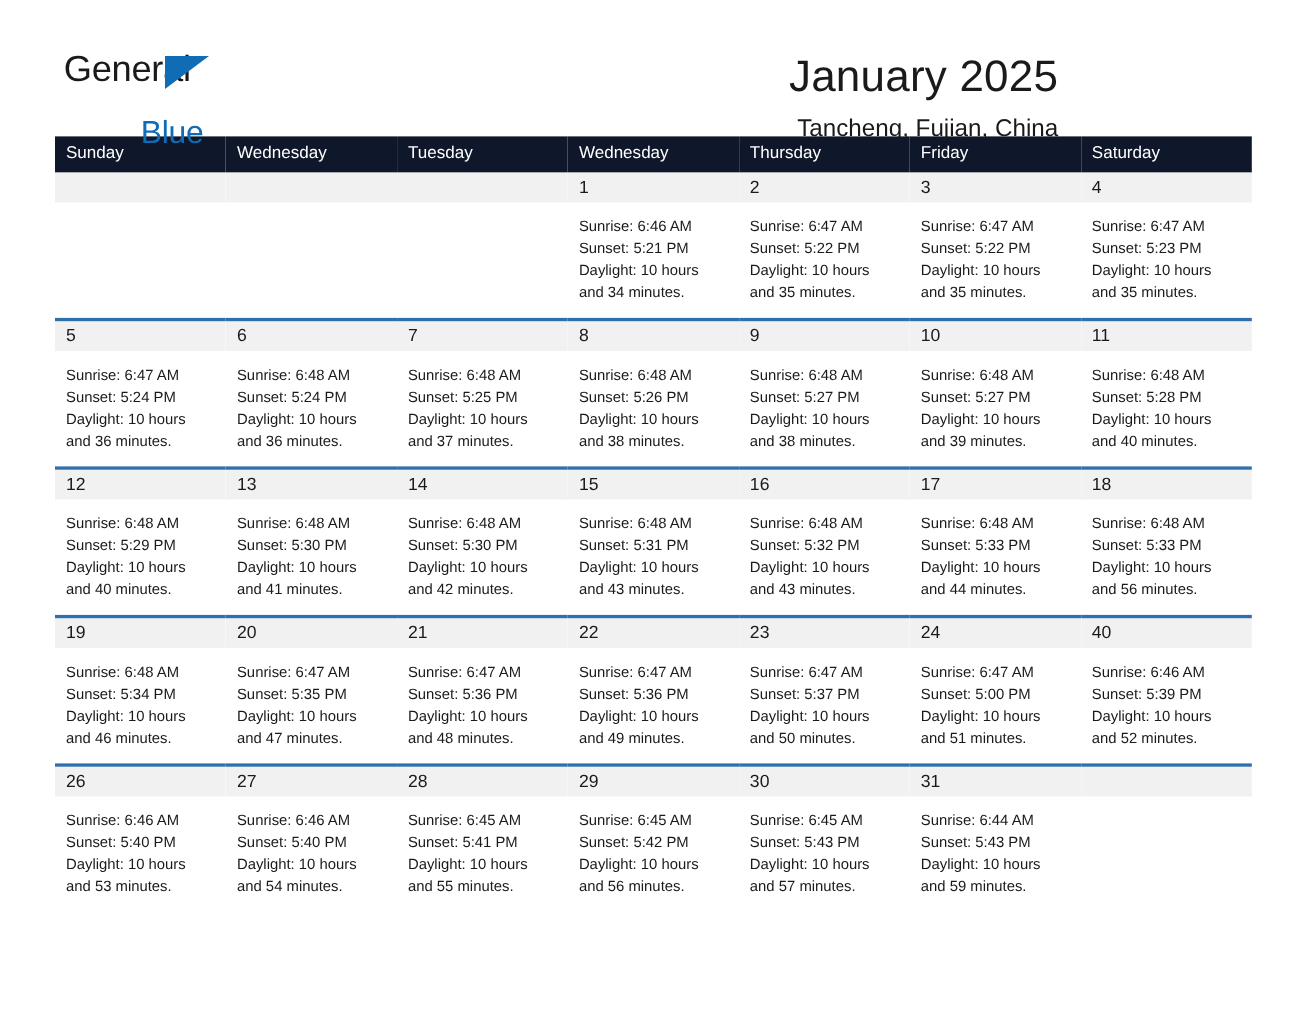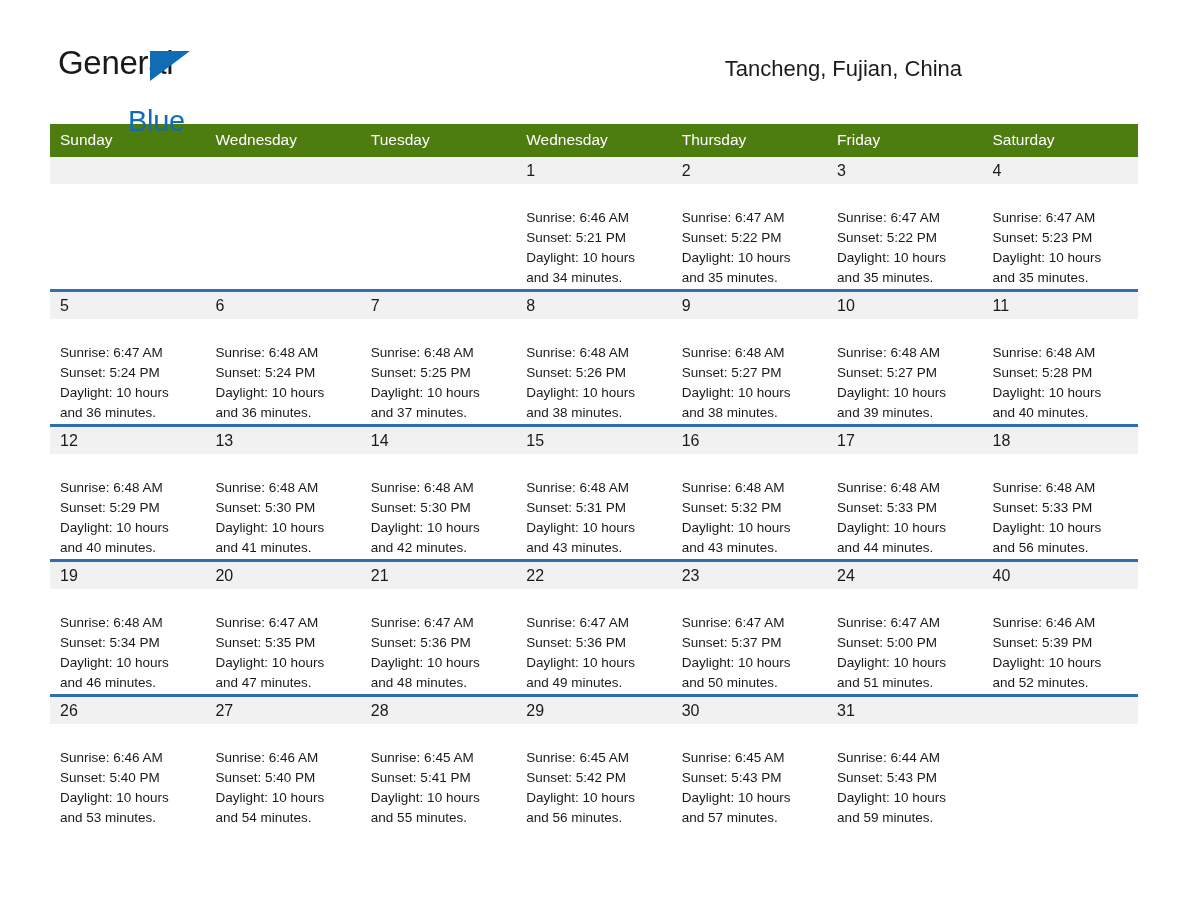--- a/index.html
+++ b/index.html
@@ -86,21 +86,21 @@
   }
 
   
   .calendar {
     width: 1088px;
     border-collapse: collapse;
     table-layout: fixed;
     margin-top: 14px;
   }
   .calendar th {
-    background: #4d7c0f;
+    background: #0f172a;
     color: #ffffff;
     font-weight: normal;
     font-size: 15.5px;
     text-align: left;
     padding: 7px 0 8px 10px;
     border: none;
   }
   .weekrow > td {
     vertical-align: top;
     padding: 0;
@@ -118,21 +118,21 @@
   .daynum-band {
     background: #f1f1f1;
     height: 27px;
     box-sizing: border-box;
     padding: 3px 0 0 10px;
     font-size: 16px;
     line-height: 22px;
     color: #1a1a1a;
   }
   .daybody {
-    padding: 24px 8px 0 10px;
+    padding: 12px 8px 0 10px;
     font-size: 13.5px;
     line-height: 20px;
     color: #1a1a1a;
   }
   .daybody div {
     white-space: nowrap;
   }
   .empty .daynum-band {
     background: #f1f1f1;
   }
@@ -144,20 +144,21 @@
 
   <div class="masthead">
 
     <div class="logo">
       <span class="logo-general">General</span>
       <span class="logo-tri"></span>
       <span class="logo-blue">Blue</span>
     </div>
 
     <div class="titles">
+      <h1 class="month-title">January 2025</h1>
       <h2 class="location-title">Tancheng, Fujian, China</h2>
     </div>
 
   </div>
 
   <table class="calendar">
     <thead>
       <tr>
         <th>Sunday</th>
         <th>Wednesday</th>

